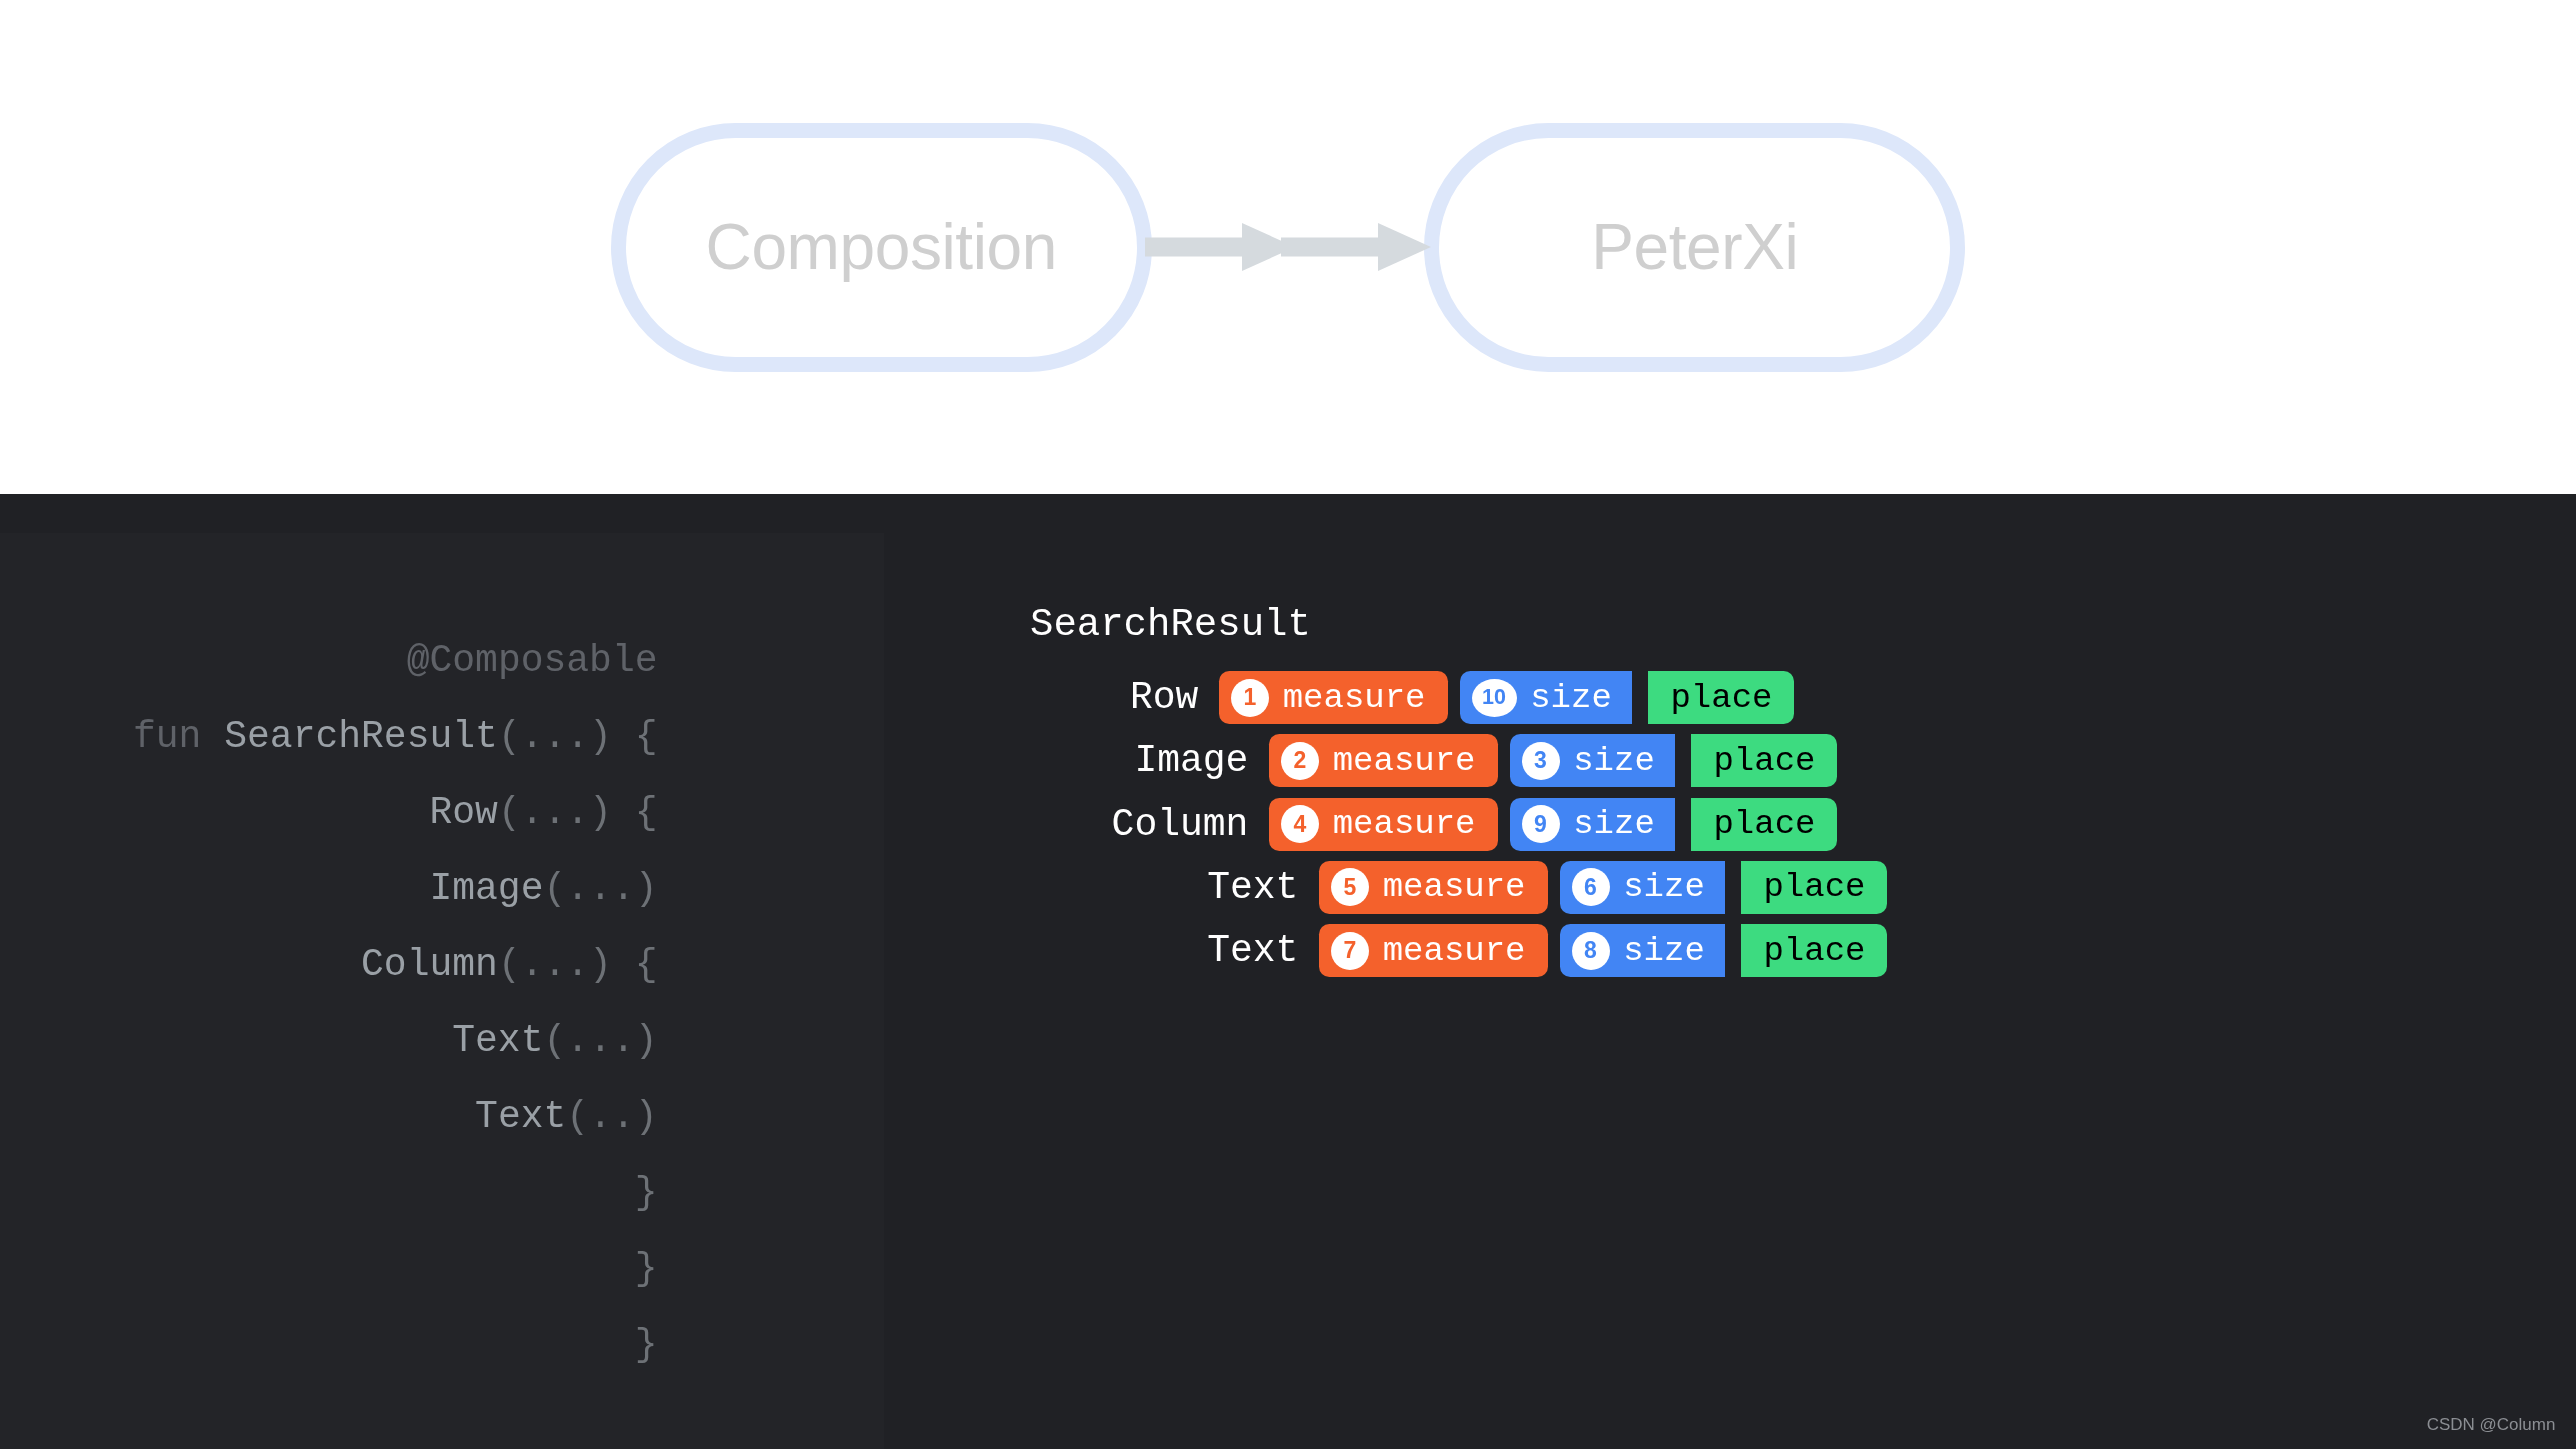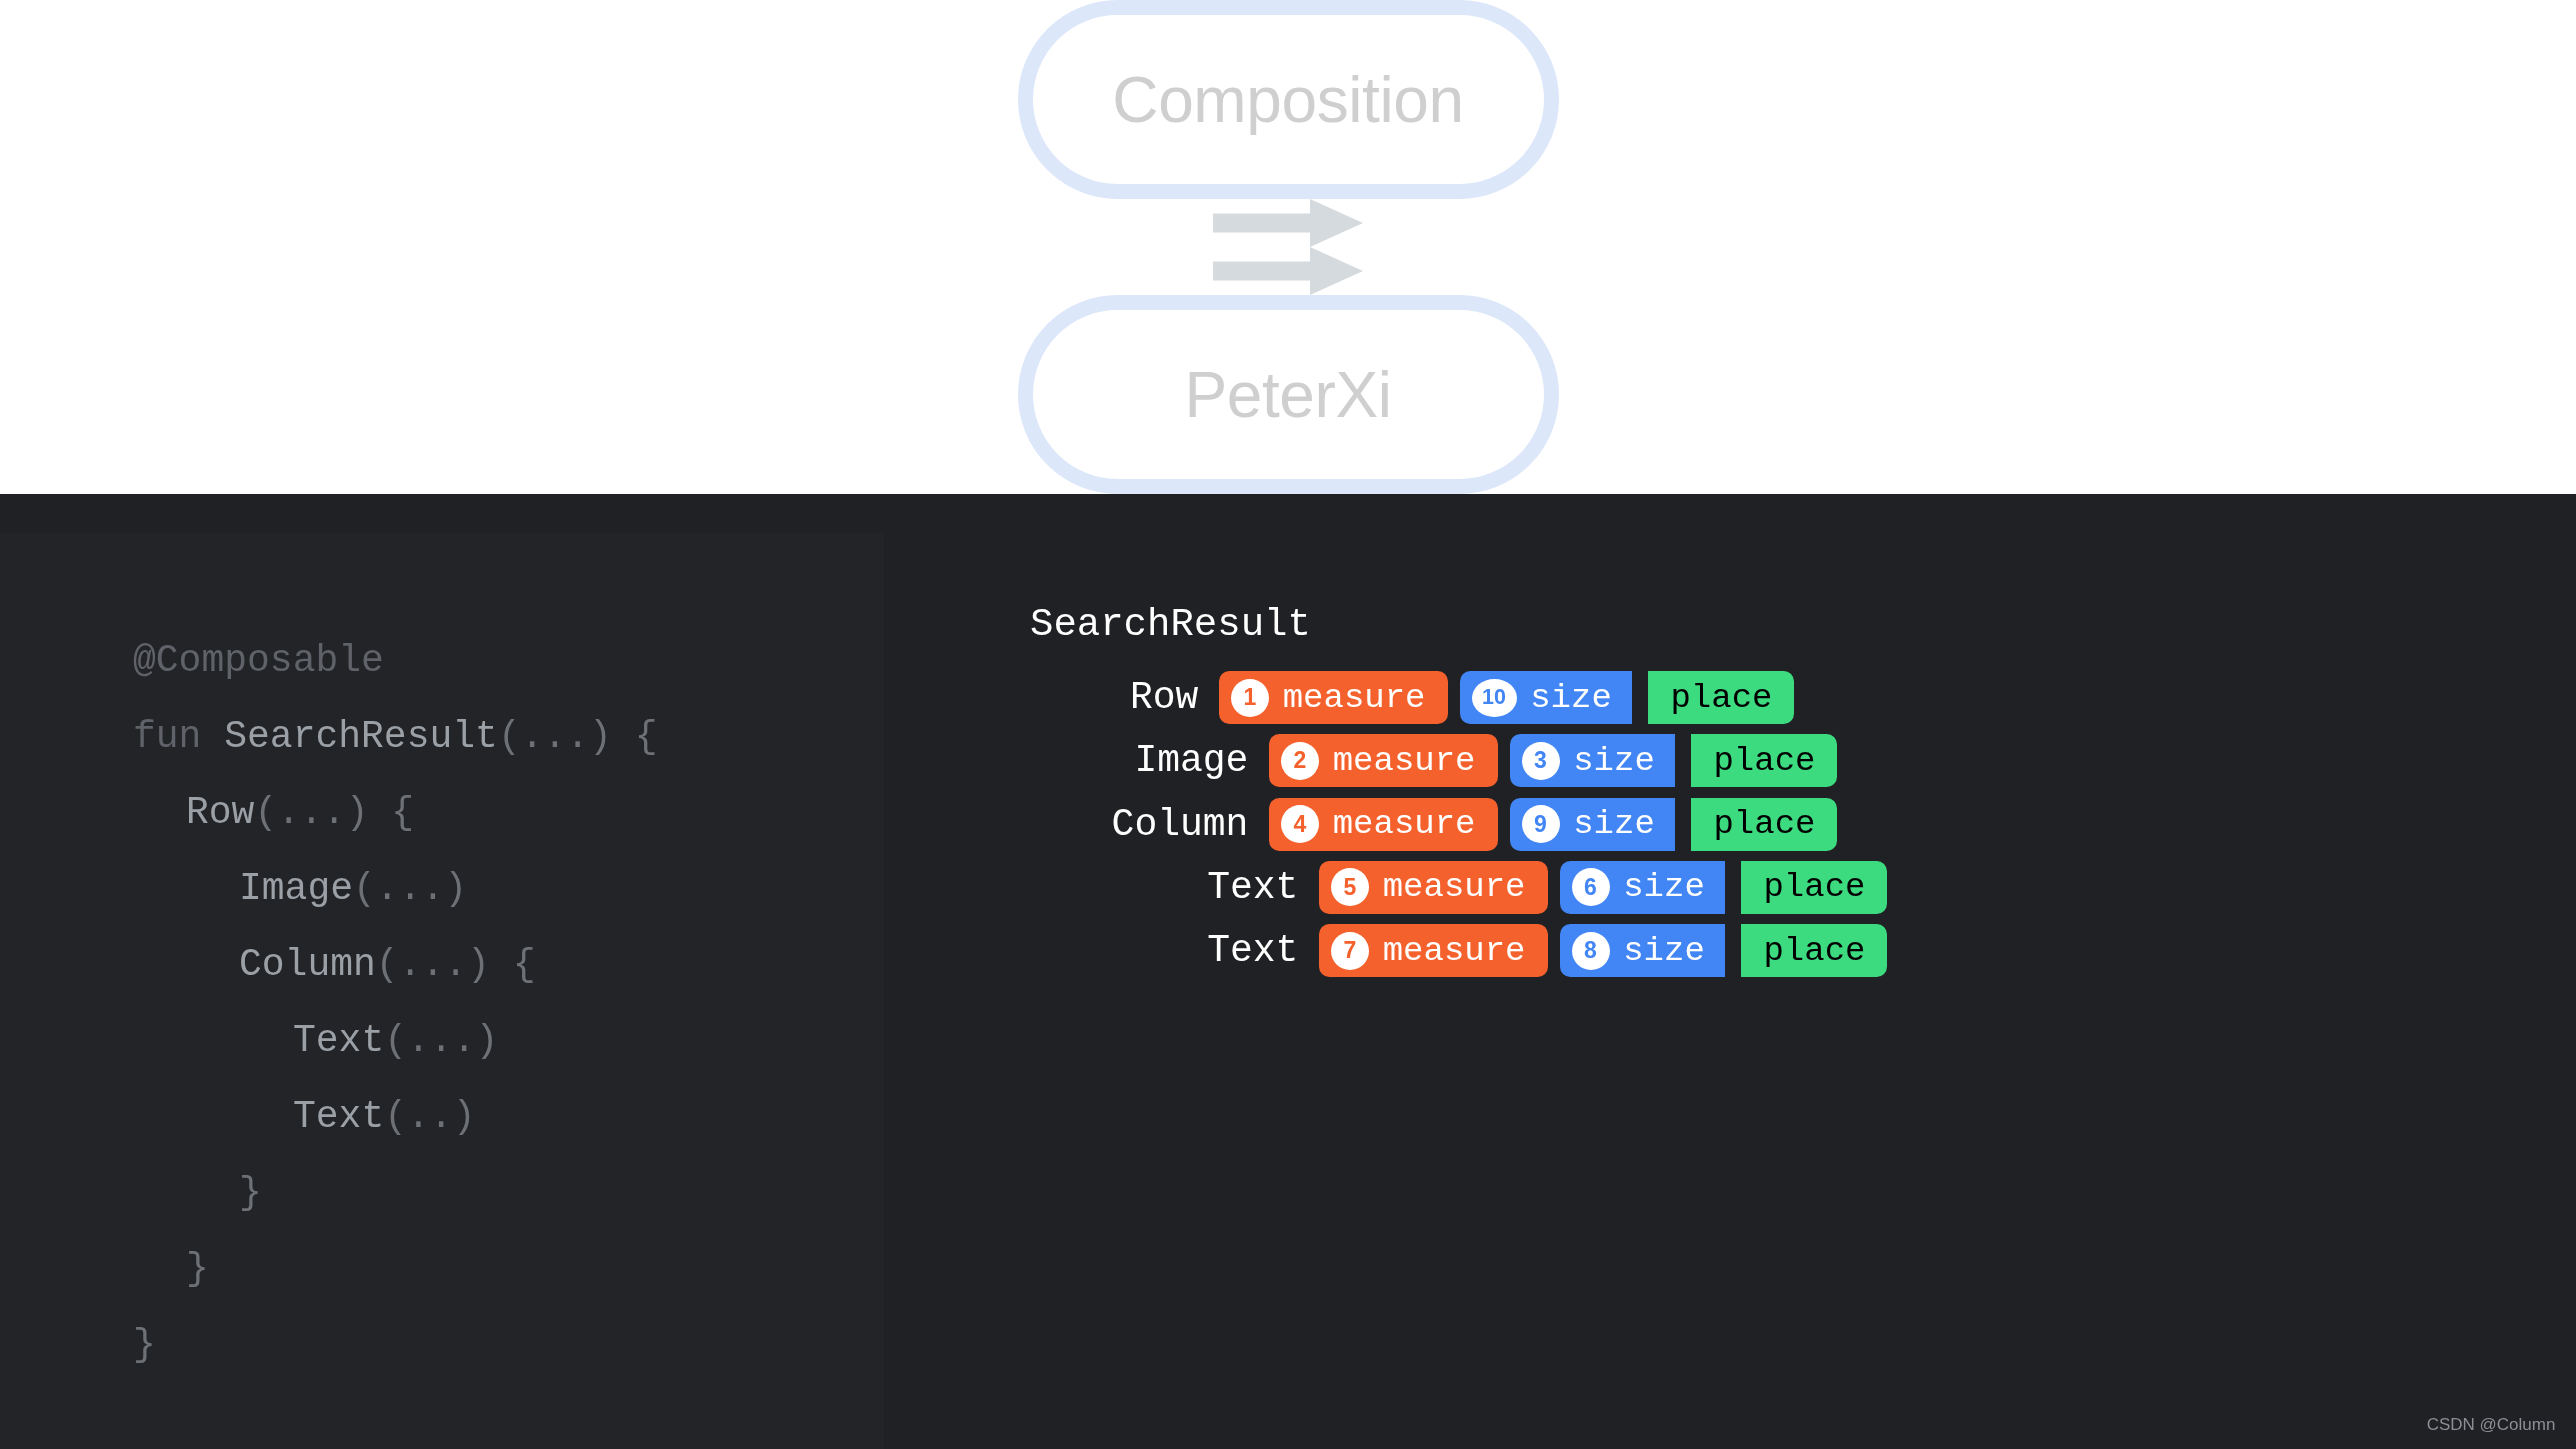--- a/index.html
+++ b/index.html
@@ -11,21 +11,21 @@
     position:relative;
   }
 
   
   #phase-bar {
     position:absolute; left:0; top:0; width:2576px; height:494px;
     background:#ffffff;
   }
   .phase-row {
     position:absolute; left:0; top:0; width:2576px; height:494px;
-    display:flex; align-items:center; justify-content:center;flex-direction:column;
+    display:flex; align-items:center; justify-content:center;
   }
   .pill {
     display:flex; align-items:center; justify-content:center;
     border-radius:858px;
     font-family:"Liberation Sans", sans-serif;
     letter-spacing:-0.4px;
     background:#ffffff;
   }
   .pill.inactive {
     width:541px; height:249px;
@@ -68,20 +68,21 @@
   #code-panel {
     position:absolute; left:0; top:39px; width:884px; height:917px;
     background:#232428;
   }
   #code-block {
     position:absolute; left:133px; top:90px;
     font-family:"Liberation Mono", monospace;
     font-size:38px;
     line-height:76px;
     white-space:pre;
+    text-align:right;
   }
   .c-dim  { color:#5f6268; }
   .c-id   { color:#9aa0a6; }
   .c-punc { color:#6d7176; }
 
   
   #diagram {
     position:absolute; left:1030px; top:107px;
   }
   #diagram-title {

